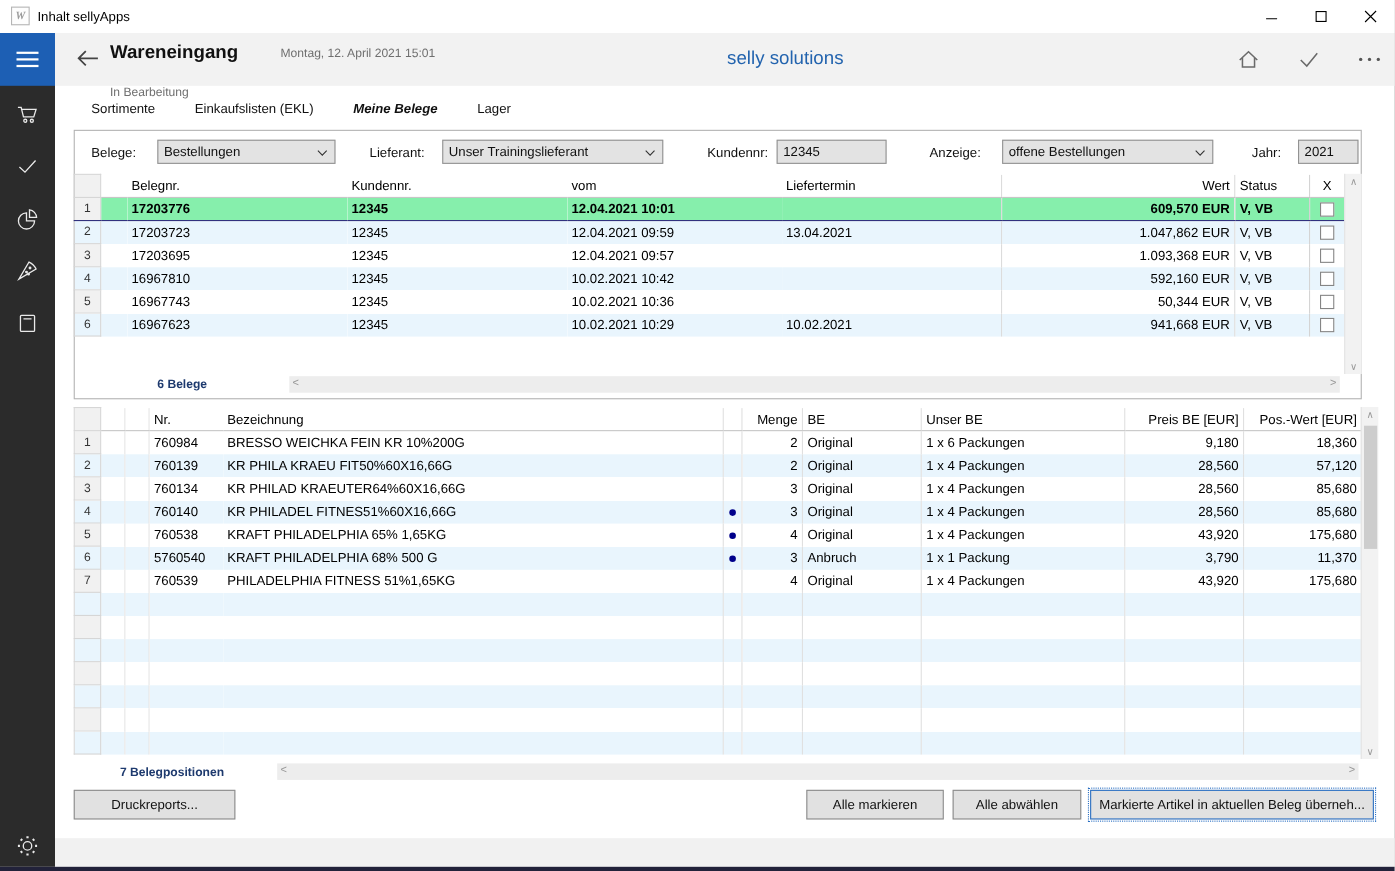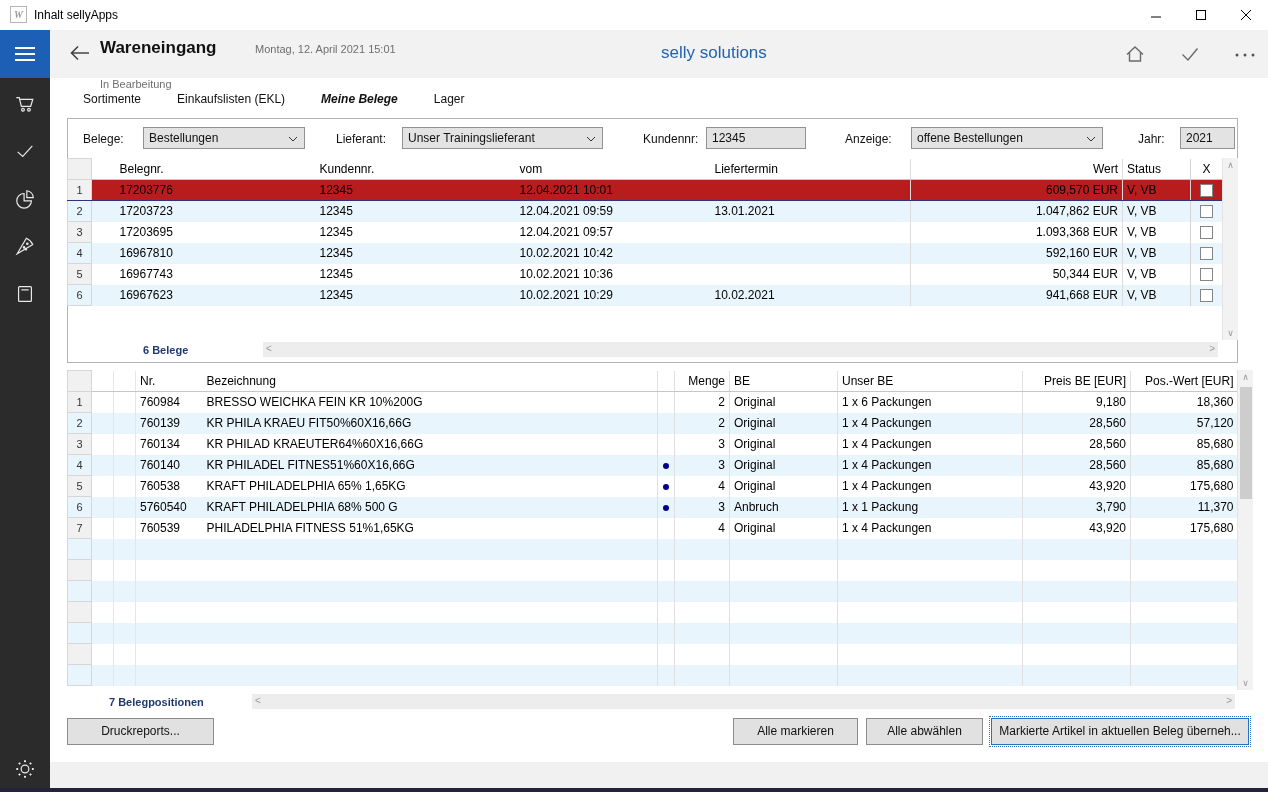--- a/index.html
+++ b/index.html
@@ -44,21 +44,21 @@
                    font-size:12px; color:#111; line-height:20px; padding:0 5px; white-space:nowrap; overflow:hidden; }
   .fsel { padding-right:22px; }
   .fsel .chev { position:absolute; right:6px; top:8px; }
 
   
   table { border-collapse:collapse; table-layout:fixed; font-size:12px; color:#000; }
   td, th { height:21px; padding:0 4px; white-space:nowrap; overflow:hidden; font-weight:normal; text-align:left; }
   thead th { border-bottom:1px solid #c6c6c6; }
   .gutter { background:#f1f1f1; border:1px solid #d6d6d6; text-align:center; font-size:11px; color:#333; padding:0; }
   tr.even td { background:#e9f5fd; }
-  tr.selected td { background:#b91c1c; font-weight:normal; border-top:1px solid #31317e; border-bottom:1px solid #31317e; }
+  tr.selected td { background:#86efac; font-weight:bold; border-top:1px solid #31317e; border-bottom:1px solid #31317e; }
   tr.selected td.gutter { background:#f1f1f1; font-weight:normal; }
   .num { text-align:right;margin-left:16px; }
   .otable { position:absolute; left:67px; top:158px; width:1155px; }
   .otable th.sep, .otable td.sep { border-left:1px solid #dcdcdc; }
   .otable .cb-cell { text-align:center; border-left:1px solid #d4d4d4; border-right:1px solid #d4d4d4; padding:0; }
   .cb { display:inline-block; width:13px; height:13px; background:#fff; border:1px solid #858585; vertical-align:middle; }
   .ptable { position:absolute; left:67px; top:370px; width:1170px; }
   .ptable th.sep, .ptable td.sep { border-left:1px solid #e0e0e0; }
   .ptable td.spacer, .ptable th.spacer { border-right:1px solid #e6e6e6; padding:0; }
   .dot-cell { padding:0; text-align:center; }
@@ -258,21 +258,21 @@
           <td class="num sep">609,570 EUR</td>
           <td class="sep">V, VB</td>
           <td class="cb-cell"><span class="cb"></span></td>
         </tr>
         <tr class="even">
           <td class="gutter">2</td>
           <td></td>
           <td>17203723</td>
           <td>12345</td>
           <td>12.04.2021 09:59</td>
-          <td>13.01.2021</td>
+          <td>13.04.2021</td>
           <td class="num sep">1.047,862 EUR</td>
           <td class="sep">V, VB</td>
           <td class="cb-cell"><span class="cb"></span></td>
         </tr>
         <tr class="">
           <td class="gutter">3</td>
           <td></td>
           <td>17203695</td>
           <td>12345</td>
           <td>12.04.2021 09:57</td>

